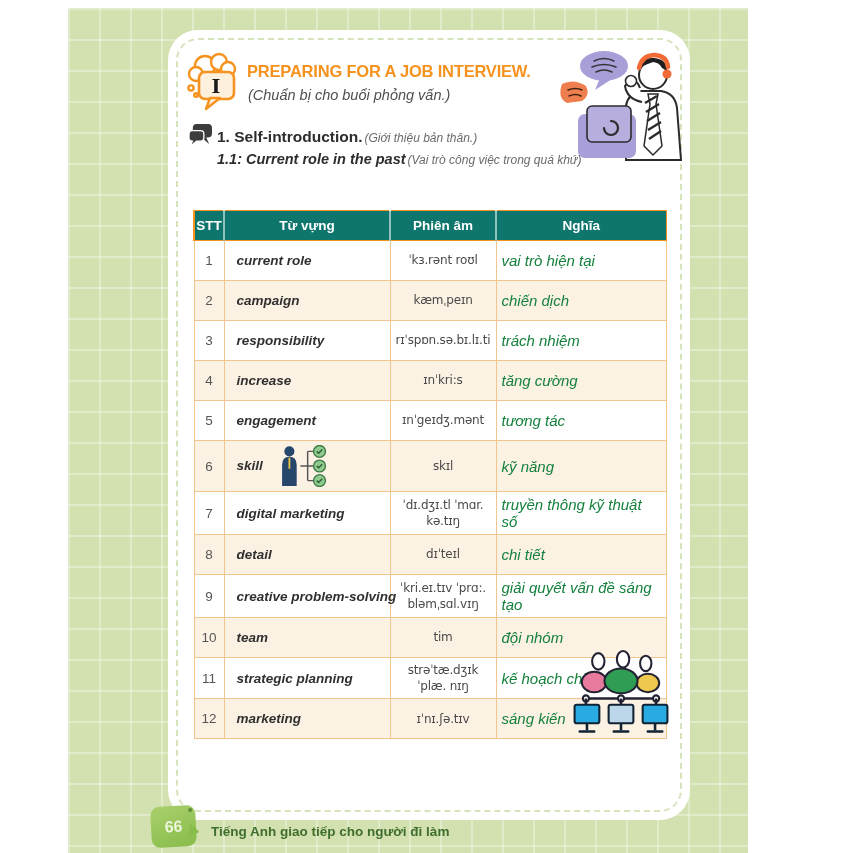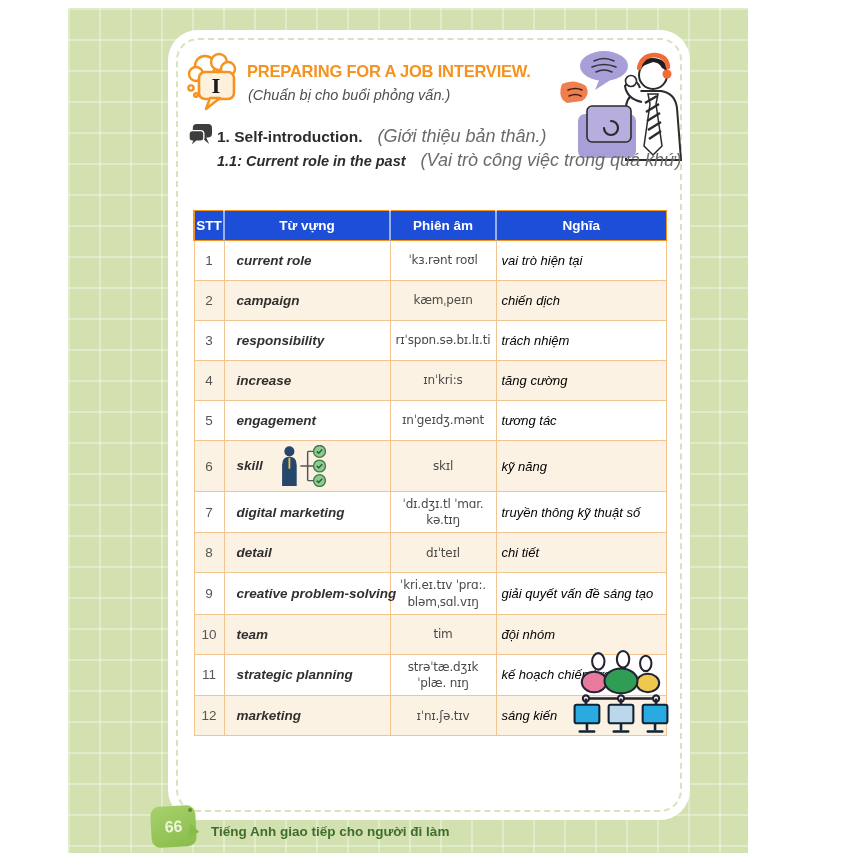--- a/index.html
+++ b/index.html
@@ -24,47 +24,47 @@
   .cloud-icon { position:absolute; left:15px; top:22px; }
   .page-title { position:absolute; left:79px; top:32px; width:350px;
     color:#F6921E; font-weight:bold; font-size:16.5px; letter-spacing:-0.2px; }
   .page-subtitle { position:absolute; left:80px; top:57px; font-style:italic;
     color:#4f4f4f; font-size:14.5px; }
   .hero { position:absolute; right:4px; top:18px; }
 
   .section-line { position:absolute; left:20px; top:93px; white-space:nowrap; }
   .section-line svg { vertical-align:-4px; margin-right:4px; }
   .sec-bold { font-weight:bold; color:#2d2d2d; font-size:15.5px; }
-  .sec-trans { font-style:italic; color:#6a6a6a; font-size:18px; margin-left:15px; }
+  .sec-trans { font-style:italic; color:#6a6a6a; font-size:12px; margin-left:2px; }
   .subsection-line { position:absolute; left:49px; top:120px; white-space:nowrap; }
   .subsec-bold { font-weight:bold; color:#2d2d2d; font-size:14.5px;font-style:italic; }
 
   .vocab-line { position:absolute; left:20px; top:147px; width:482px;
     border-bottom:2px solid #f8cdb0; padding-bottom:9px; }
   .vocab-line svg { vertical-align:-6px; margin-right:6px; }
   .vocab-heading { color:#F6921E; font-weight:bold; font-size:15.5px; }
 
   
   .table-wrap { position:absolute; left:25px; top:180px; width:472px; }
   table { border-collapse:collapse; width:472px; table-layout:fixed; }
   col.c-stt{width:30px;} col.c-word{width:166px;} col.c-phon{width:106px;} col.c-mean{width:170px;}
-  thead th { background:#1d4ed8; color:#fff; font-size:13.5px; font-weight:bold;
+  thead th { background:#0f766e; color:#fff; font-size:13.5px; font-weight:bold;
     height:30px; border:1px solid #F6921E; border-left:2px solid rgba(255,255,255,.55); }
   thead th:first-child { border-left:2px solid #F6921E; }
   tbody td { border:1px solid #f2c48f; height:40px; padding:4px 5px;
     vertical-align:middle; background:#ffffff; }
   tbody tr.alt td { background:#fcf2e4; }
   td.stt { text-align:center; color:#565656; font-size:13.5px; }
   td.word { font-style:italic; font-weight:bold; color:#303030;
     font-size:13.5px; padding-left:12px; white-space:nowrap; }
   td.word svg { vertical-align:middle; margin-left:10px; }
   td.phon { text-align:center; color:#4a4a4a; font-size:12px;
     letter-spacing:-0.2px; line-height:1.35; padding:4px 2px;
     font-family:"DejaVu Sans",sans-serif; }
-  td.mean { font-style:italic; color:#000000; font-size:13px; }
+  td.mean { font-style:italic; color:#15803d; font-size:15px; }
   .team-overlay { position:absolute; right:-8px; top:440px; z-index:3; }
 
   
   .page-tab { position:absolute; left:151px; top:806px; width:45px; height:41px;
     background:linear-gradient(160deg,#a9d06c,#88bc4a); border-radius:9px;
     transform:rotate(-3deg); z-index:2; display:flex; align-items:center;
     justify-content:center; color:#edf5da; font-size:16px; font-weight:bold; }
   .page-tab::after { content:''; position:absolute; right:-10px; bottom:7px;
     border:7px solid transparent; border-left:10px solid #88bc4a;
     transform:rotate(12deg); }

